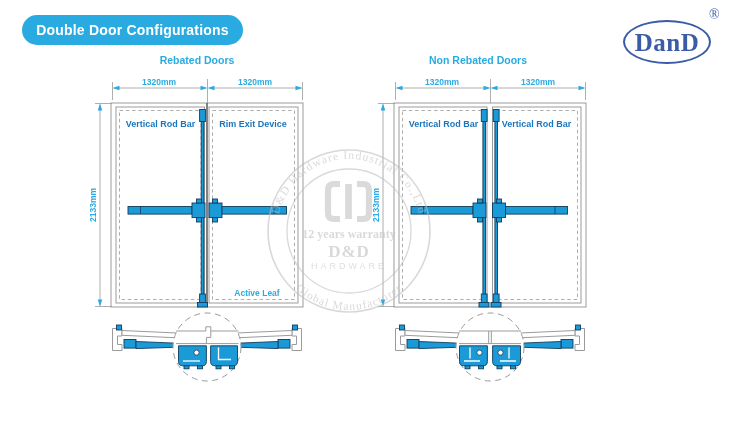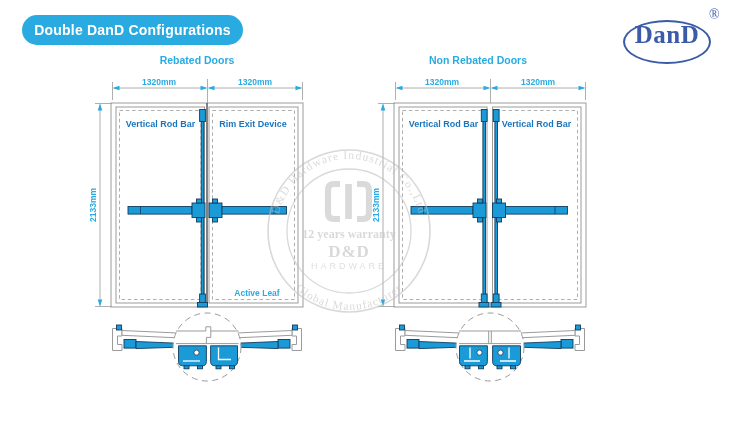--- a/index.html
+++ b/index.html
@@ -3,21 +3,21 @@
 <meta charset="utf-8">
 <style>
   html,body{margin:0;padding:0;background:#fff;}
   .page{position:relative;width:750px;height:425px;background:#fff;overflow:hidden;
         font-family:"Liberation Sans",sans-serif;}
   .pill{position:absolute;left:22px;top:15px;width:221px;height:30px;background:#29abe2;
         border-radius:16px;display:flex;align-items:center;justify-content:center;
         color:#fff;font-size:14px;font-weight:bold;letter-spacing:.2px;}
   .logo{position:absolute;left:623px;top:20px;width:88px;height:44px;}
   .logo-ellipse{width:88px;height:44px;border:2.5px solid #3b5ba8;border-radius:50%;
-        display:flex;align-items:flex-start;justify-content:center;box-sizing:border-box;}
+        display:flex;align-items:center;justify-content:center;box-sizing:border-box;}
   .logo-text{font-family:"Liberation Serif",serif;font-weight:bold;font-size:25px;
         color:#3b5ba8;letter-spacing:.5px;line-height:1;}
   .logo-reg{position:absolute;left:709px;top:7px;font-size:14px;color:#3b5ba8;
         font-family:"Liberation Serif",serif;}
   svg{position:absolute;left:0;top:0;}
   .g-ln{stroke:#9b9b9b;stroke-width:1;fill:none;}
   .g-fill{stroke:#9b9b9b;stroke-width:1;fill:#fff;}
   .g-dash{stroke:#aeaeae;stroke-width:1;fill:none;stroke-dasharray:3.5,2.8;}
   .stile{stroke:#5f6468;stroke-width:1.6;fill:none;}
   .dev{fill:#1a9ad7;stroke:#123c5d;stroke-width:0.9;}
@@ -36,21 +36,21 @@
   .wm-warranty{font:bold 12px "Liberation Serif",serif;}
   .wm-brand{font:bold 17px "Liberation Serif",serif;letter-spacing:1px;}
   .wm-sub{font:9px "Liberation Sans",sans-serif;letter-spacing:3px;fill:#c9c9c9;}
 </style>
 </head>
 <body>
 
 <div class="page">
 
   <div class="pill">
-    <span>Double DanD Configurations</span>
+    <span>Double Door Configurations</span>
   </div>
 
   <div class="logo">
     <div class="logo-ellipse">
       <span class="logo-text">DanD</span>
     </div>
   </div>
   <span class="logo-reg">®</span>
 
   <svg width="750" height="425" viewBox="0 0 750 425">

